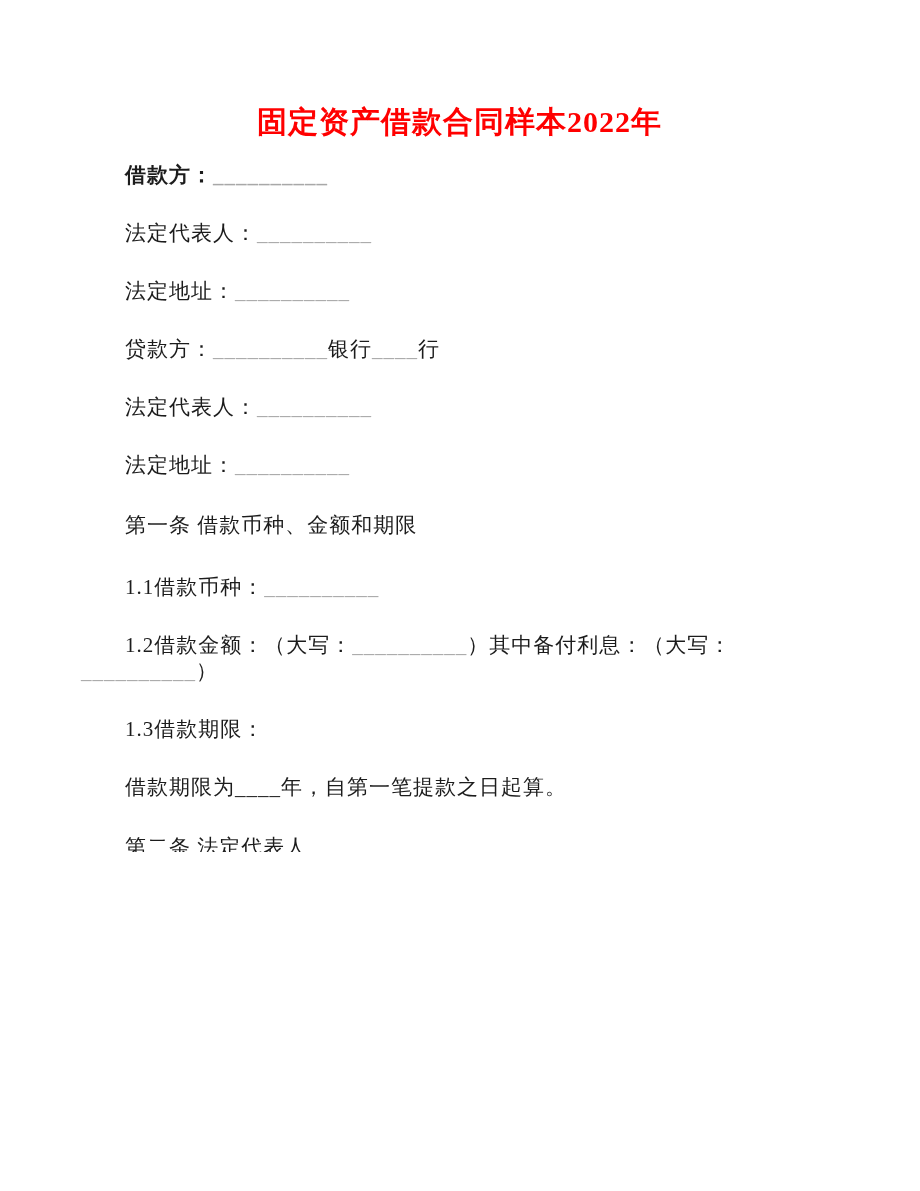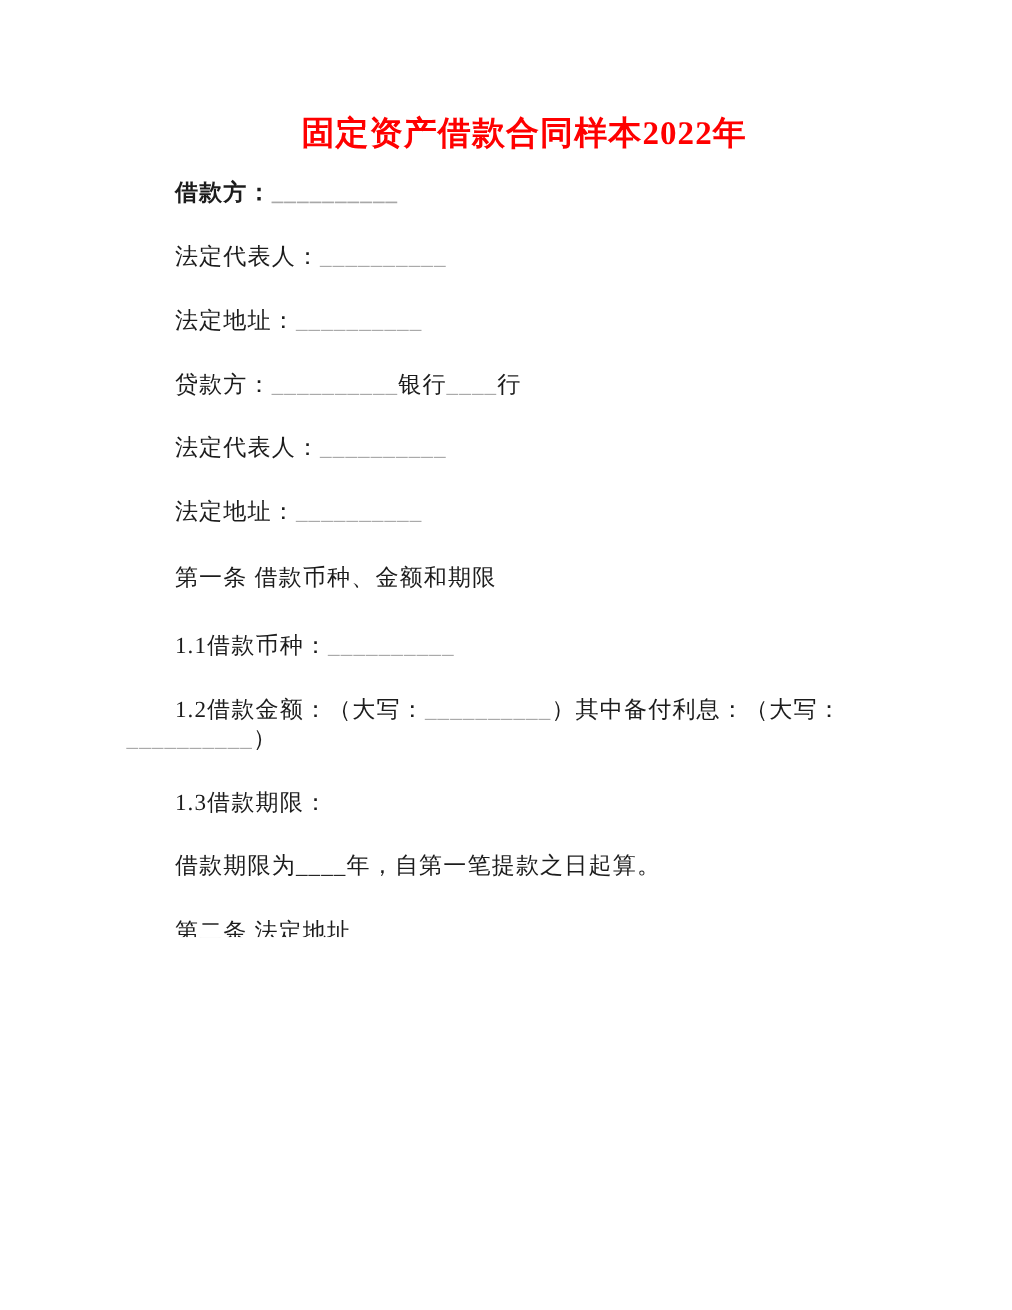--- a/index.html
+++ b/index.html
@@ -8,21 +8,21 @@
     --blank-color:#a8a8a8;
   }
   html,body{margin:0;padding:0;background:#ffffff;}
   .page{
     position:relative;
     width:920px;
     height:852px;
     box-sizing:border-box;
     margin:0 auto;
     background:#ffffff;
-    padding:102px 82px 0 115px;
+    padding:102px 82px 0 81px;
     overflow:hidden;
     font-family:"Liberation Serif","DejaVu Serif",serif;
     color:var(--text-color);
   }
   .doc-title{
     margin:0;
     font-size:30px;
     line-height:40px;
     font-weight:bold;
     text-align:center;
@@ -79,17 +79,17 @@
       <p class="line field"><span class="seg text">法定代表人：</span><span class="seg blank">__________</span></p>
       <p class="line field"><span class="seg text">法定地址：</span><span class="seg blank">__________</span></p>
       <p class="line field"><span class="seg text">贷款方：</span><span class="seg blank">__________</span><span class="seg text">银行</span><span class="seg blank">____</span><span class="seg text">行</span></p>
       <p class="line field"><span class="seg text">法定代表人：</span><span class="seg blank">__________</span></p>
       <p class="line field"><span class="seg text">法定地址：</span><span class="seg blank">__________</span></p>
       <p class="line heading"><span class="seg text">第一条 借款币种、金额和期限</span></p>
       <p class="line item"><span class="seg text">1.1借款币种：</span><span class="seg blank">__________</span></p>
       <p class="line item"><span class="seg text">1.2借款金额：（大写：</span><span class="seg blank">__________</span><span class="seg text">）其中备付利息：（大写：</span><span class="seg blank">__________</span><span class="seg text">）</span></p>
       <p class="line item"><span class="seg text">1.3借款期限：</span></p>
       <p class="line item"><span class="seg text">借款期限为____年，自第一笔提款之日起算。</span></p>
-      <p class="line heading"><span class="seg text">第二条 法定地址</span></p>
+      <p class="line heading"><span class="seg text">第二条 法定代表人</span></p>
     </div>
 
   <div class="page-footer">第1页共57页</div>
 </div>
 
 </body></html>

